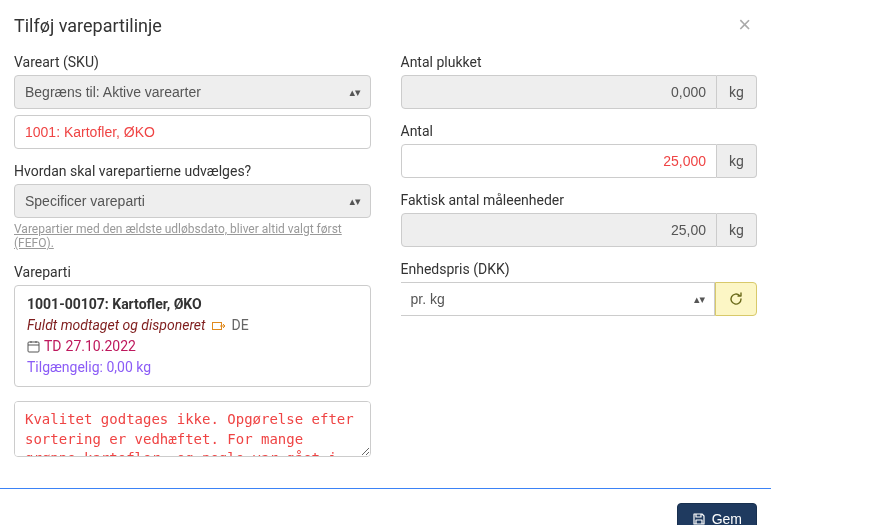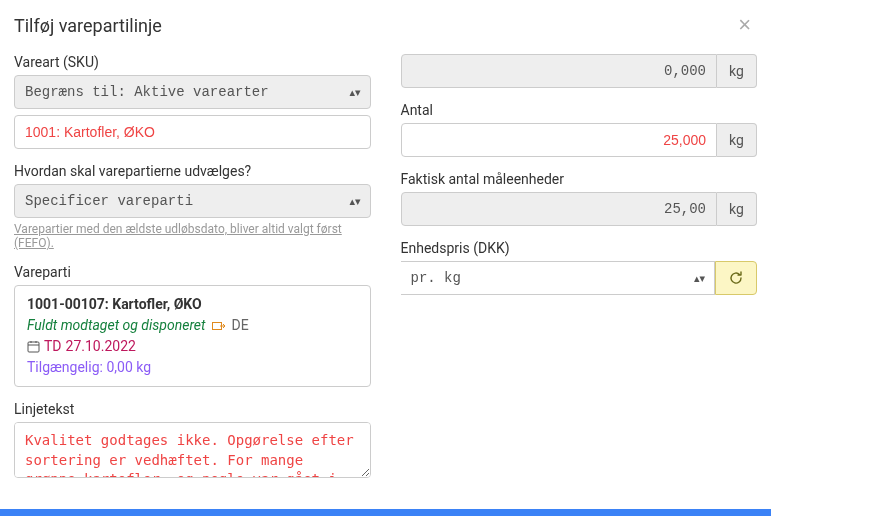--- a/index.html
+++ b/index.html
@@ -36,21 +36,21 @@
     color: #aaa;
     cursor: pointer;
     line-height: 1;
     padding: 0 4px;
   }
   .modal-body {
     flex: 1;
     padding: 6px 14px 14px 14px;
     display: flex;
     gap: 30px;
-    border-bottom: 7px solid #3b82f6;
+    border-bottom: 1px solid #3b82f6;
     justify-content: space-between;
   }
   .col { flex: 1; }
   .form-group { margin-bottom: 14px; }
   .form-label {
     display: block;
     font-size: 14px;
     color: #333;
     margin-bottom: 5px;
   }
@@ -60,21 +60,20 @@
     padding: 6px 10px;
     border: 1px solid #ccc;
     border-radius: 4px;
     font-size: 14px;
     color: #ef4444;
     background: #fff;
   }
   .form-control[readonly], .form-control.readonly {
     background: #eeeeee;
     color: #555;
-    font-family: Liberation Mono, monospace;
   }
   .select-wrap {
     position: relative;
     width: 100%;
   }
   .select-wrap .form-control {
     background: #eeeeee;
     padding-right: 30px;
     appearance: none;
   }
@@ -96,21 +95,21 @@
   }
   .lot-card {
     border: 1px solid #ccc;
     border-radius: 4px;
     padding: 8px 12px;
     font-size: 14px;
     line-height: 1.5;
   }
   .lot-title { font-weight: 700; color: #333; }
   .lot-status-row { display: flex; align-items: center; gap: 6px; }
-  .lot-status { color: #15803d; font-style: italic; }
+  .lot-status { color: #7f1d1d; font-style: italic; }
   .lot-icon { color: #e08a1e; display:inline-flex; }
   .lot-country { color: #666; }
   .lot-date-row { display: flex; align-items: center; gap: 4px; color: #be185d; }
   .lot-avail { color: #8b5cf6; }
   textarea.form-control {
     height: 56px;
     resize: vertical;
     line-height: 1.4;
     padding-top: 8px;
   }
@@ -247,29 +246,29 @@
                 </svg>
             </span>
             <span>TD</span>
             <span>27.10.2022</span>
           </div>
           <div class="lot-avail">Tilgængelig: 0,00 kg</div>
         </div>
       </div>
 
       <div class="form-group">
-        <label class="form-label">Linjetekst</label>
         <textarea class="form-control" style="">Kvalitet godtages ikke. Opgørelse efter sortering er vedhæftet. For mange grønne kartofler, og nogle var gået i spiring.</textarea>
       </div>
 
     </div>
 
     <div class="col">
 
       <div class="form-group">
+        <label class="form-label">Antal plukket</label>
         <div class="input-group">
           <input class="form-control readonly" readonly="" value="0,000" style="">
           <span class="input-addon">kg</span>
         </div>
       </div>
 
       <div class="form-group">
         <label class="form-label">Antal</label>
         <div class="input-group">
           <input class="form-control" style="background: rgb(255, 255, 255);" value="25,000">

